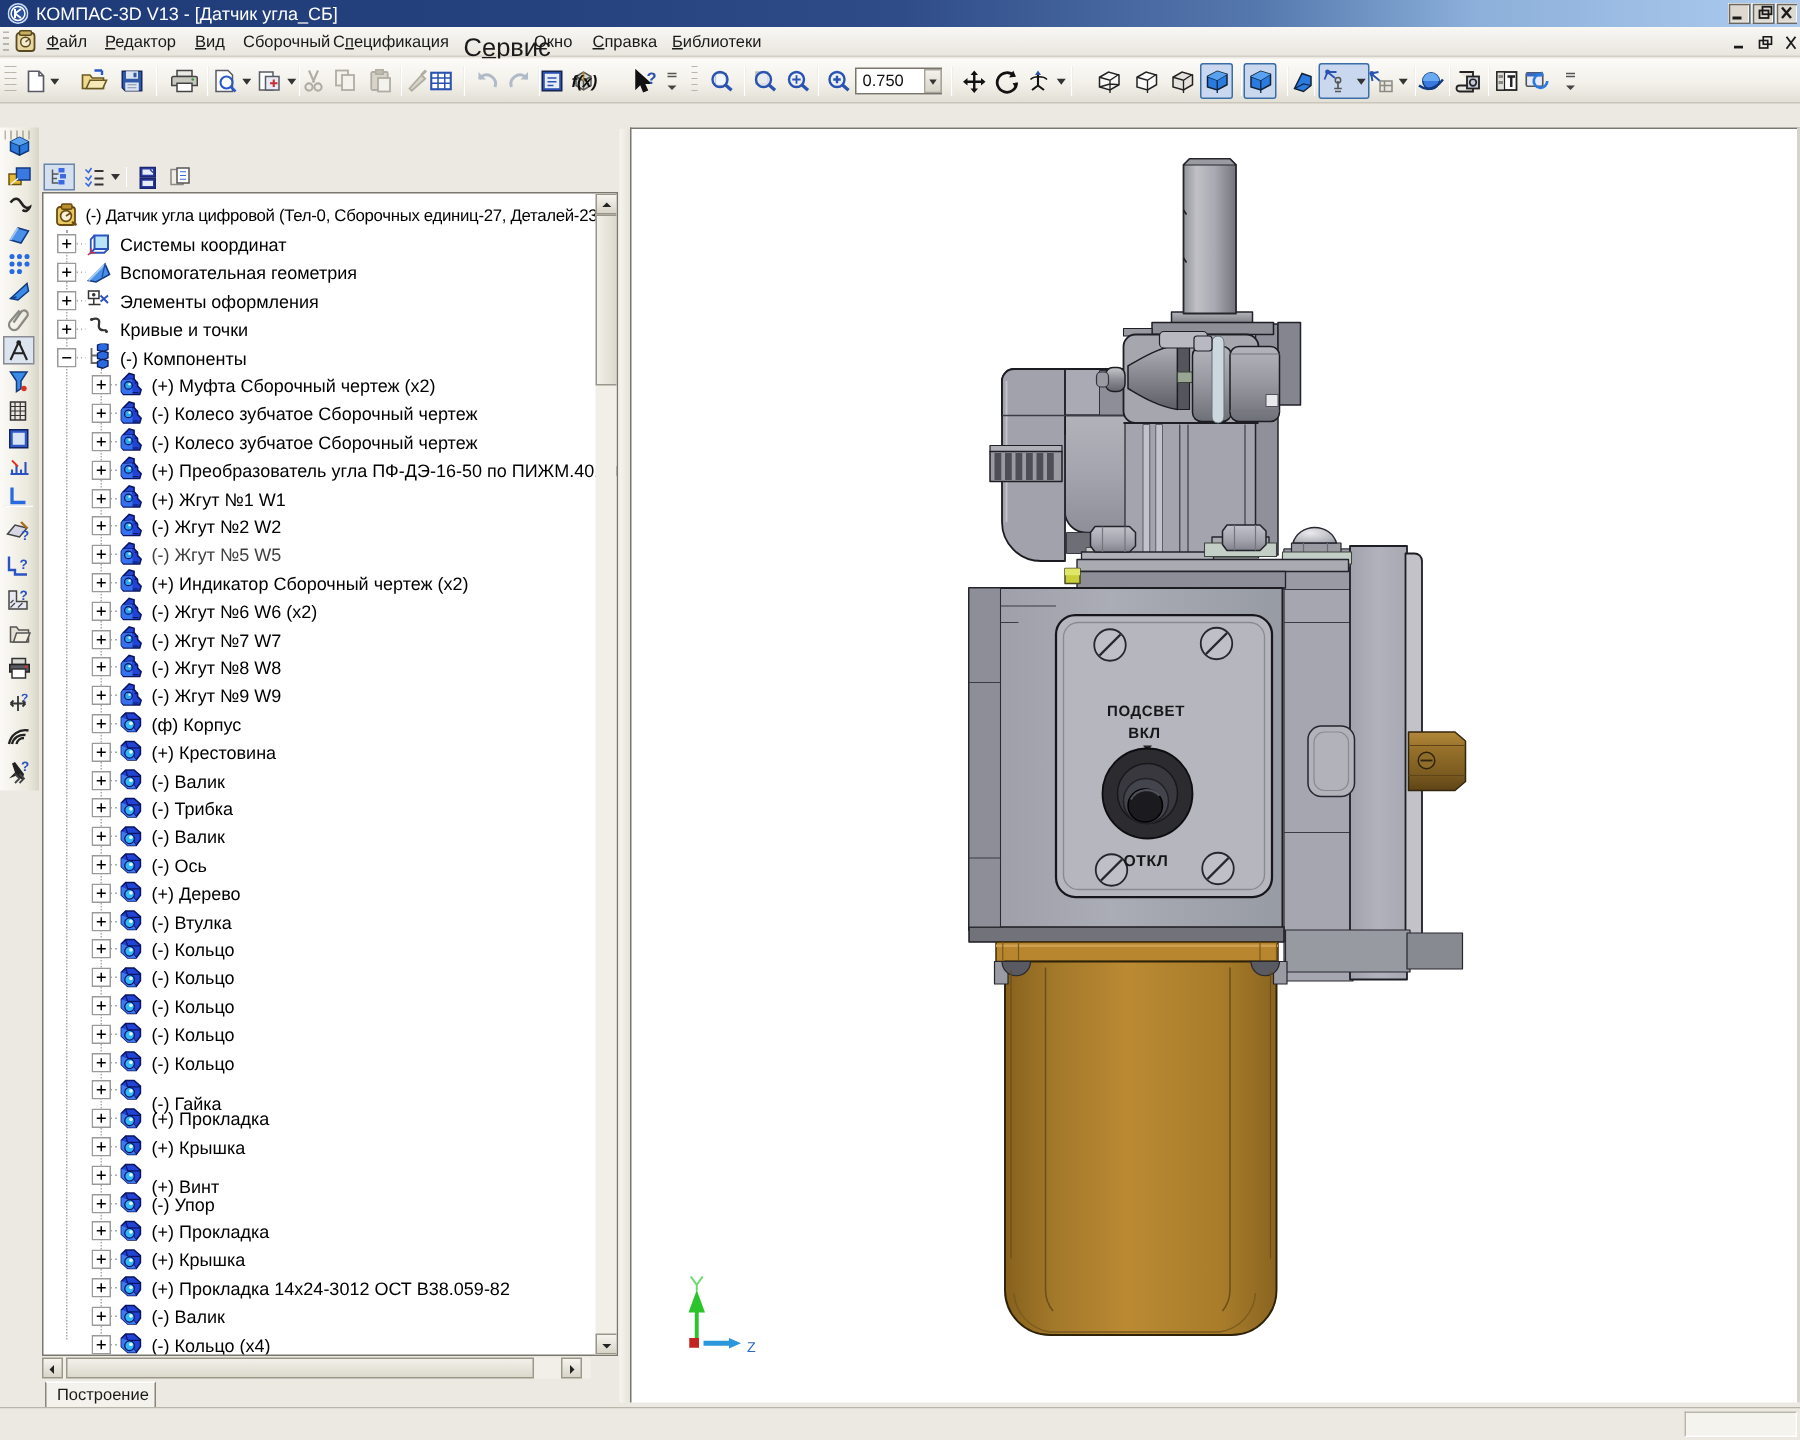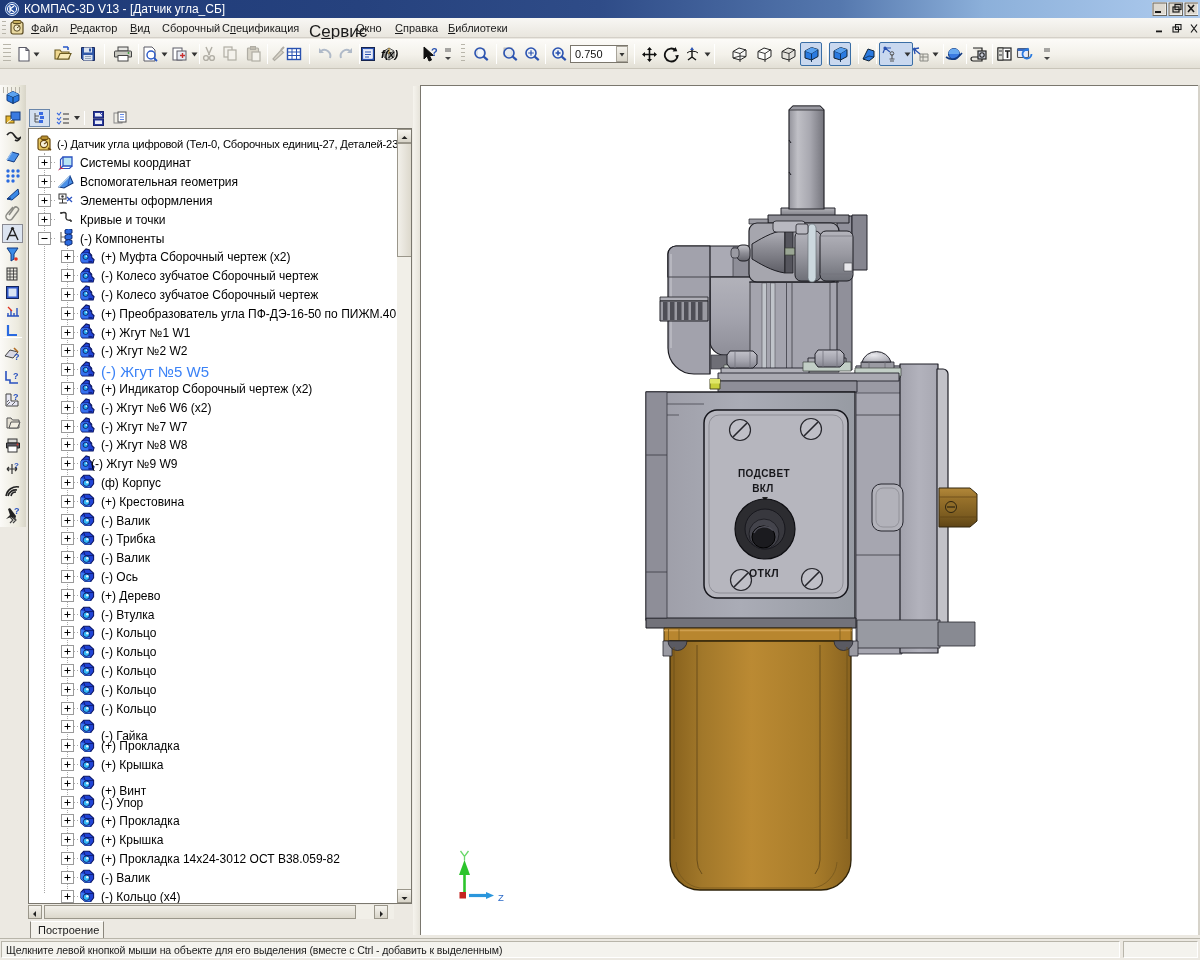--- a/index.html
+++ b/index.html
@@ -694,21 +694,21 @@
       <path d="M3.5 6.5 h6 M6.5 3.5 v6" stroke="#000" stroke-width="1"></path>
     </svg>
     <div class="abs" style="left:45px;top:240.1px;width:6px;height:1px;background:repeating-linear-gradient(90deg,#a8a8a8 0,#a8a8a8 1px,transparent 1px,transparent 3px);"></div>
     <div class="abs" style="left:50px;top:231.6px;width:20px;height:18px;"><svg width="17" height="16" viewBox="0 0 18 17">
         <path d="M3 5.5 L7.5 1 L11 2 V5 l2.5 3 v2 l2.5 2.5 -1 3.5 H3.5 L2 14 V7 Z" fill="#2144d6" stroke="#0a1460" stroke-width="1.1"></path>
         <path d="M3 5.5 l8-0.5 M11.5 8 l2-1 M3 14.5 h11" fill="none" stroke="#0a1460" stroke-width="0.8"></path>
         <path d="M3 5.5 l6.5-0.3 0.5 10.3 H3.5 L2 14 V7 Z" fill="#3570ee"></path>
         <circle cx="7" cy="9.5" r="2.7" fill="#28a8f0" stroke="#0a1460" stroke-width="0.9"></circle>
         <circle cx="7.8" cy="8.7" r="0.9" fill="#c8ecfc"></circle>
       </svg></div>
-    <div class="abs" style="left:72px;top:234.1px;font-size:15px;color:#3b82f6;white-space:nowrap;">(-) Жгут №5 W5</div>
+    <div class="abs" style="left:72px;top:234.1px;font-size:12px;color:#404040;white-space:nowrap;">(-) Жгут №5 W5</div>
     <svg class="abs" style="left:32px;top:252.9px" width="13" height="13" viewBox="0 0 13 13">
       <rect x="0.5" y="0.5" width="12" height="12" fill="#fff" stroke="#9a9a9a"></rect>
       <path d="M3.5 6.5 h6 M6.5 3.5 v6" stroke="#000" stroke-width="1"></path>
     </svg>
     <div class="abs" style="left:45px;top:258.9px;width:6px;height:1px;background:repeating-linear-gradient(90deg,#a8a8a8 0,#a8a8a8 1px,transparent 1px,transparent 3px);"></div>
     <div class="abs" style="left:50px;top:250.4px;width:20px;height:18px;"><svg width="17" height="16" viewBox="0 0 18 17">
         <path d="M3 5.5 L7.5 1 L11 2 V5 l2.5 3 v2 l2.5 2.5 -1 3.5 H3.5 L2 14 V7 Z" fill="#2144d6" stroke="#0a1460" stroke-width="1.1"></path>
         <path d="M3 5.5 l8-0.5 M11.5 8 l2-1 M3 14.5 h11" fill="none" stroke="#0a1460" stroke-width="0.8"></path>
         <path d="M3 5.5 l6.5-0.3 0.5 10.3 H3.5 L2 14 V7 Z" fill="#3570ee"></path>
         <circle cx="7" cy="9.5" r="2.7" fill="#28a8f0" stroke="#0a1460" stroke-width="0.9"></circle>
@@ -759,21 +759,21 @@
       <path d="M3.5 6.5 h6 M6.5 3.5 v6" stroke="#000" stroke-width="1"></path>
     </svg>
     <div class="abs" style="left:45px;top:334.1px;width:6px;height:1px;background:repeating-linear-gradient(90deg,#a8a8a8 0,#a8a8a8 1px,transparent 1px,transparent 3px);"></div>
     <div class="abs" style="left:50px;top:325.6px;width:20px;height:18px;"><svg width="17" height="16" viewBox="0 0 18 17">
         <path d="M3 5.5 L7.5 1 L11 2 V5 l2.5 3 v2 l2.5 2.5 -1 3.5 H3.5 L2 14 V7 Z" fill="#2144d6" stroke="#0a1460" stroke-width="1.1"></path>
         <path d="M3 5.5 l8-0.5 M11.5 8 l2-1 M3 14.5 h11" fill="none" stroke="#0a1460" stroke-width="0.8"></path>
         <path d="M3 5.5 l6.5-0.3 0.5 10.3 H3.5 L2 14 V7 Z" fill="#3570ee"></path>
         <circle cx="7" cy="9.5" r="2.7" fill="#28a8f0" stroke="#0a1460" stroke-width="0.9"></circle>
         <circle cx="7.8" cy="8.7" r="0.9" fill="#c8ecfc"></circle>
       </svg></div>
-    <div class="abs" style="left:62px;top:328.1px;font-size:12px;color:#000;white-space:nowrap;">(-) Жгут №9 W9</div>
+    <div class="abs" style="left:72px;top:328.1px;font-size:12px;color:#000;white-space:nowrap;">(-) Жгут №9 W9</div>
     <svg class="abs" style="left:32px;top:346.9px" width="13" height="13" viewBox="0 0 13 13">
       <rect x="0.5" y="0.5" width="12" height="12" fill="#fff" stroke="#9a9a9a"></rect>
       <path d="M3.5 6.5 h6 M6.5 3.5 v6" stroke="#000" stroke-width="1"></path>
     </svg>
     <div class="abs" style="left:45px;top:352.9px;width:6px;height:1px;background:repeating-linear-gradient(90deg,#a8a8a8 0,#a8a8a8 1px,transparent 1px,transparent 3px);"></div>
     <div class="abs" style="left:50px;top:344.4px;width:20px;height:18px;"><svg width="17" height="16" viewBox="0 0 18 17">
         <path d="M5 2.5 h6 l4.5 4 v5 l-3 4 H6.5 L2 11.5 v-6 Z" fill="#2144d6" stroke="#0a1460" stroke-width="1.1"></path>
         <path d="M5 2.5 l1.5 4.5 H2 M6.5 7 h9 M6.5 7 l6 8.5" fill="none" stroke="#0a1460" stroke-width="0.8"></path>
         <path d="M2 5.5 l4.5 1.5 6 8.5 H6.5 L2 11.5 Z" fill="#3b7af2"></path>
         <circle cx="7.8" cy="10.8" r="3.4" fill="#30b8f8" stroke="#0a1460" stroke-width="0.9"></circle>
@@ -1309,16 +1309,13 @@
 <path d="M464.5 893 v-19" stroke="#2cc42c" stroke-width="2.6"></path>
 <path d="M464.5 860 l-5.5 15 h11 Z" fill="#2cc42c"></path>
 <path d="M460.5 851 l4 5.5 4-5.5 M464.5 856.5 v4" stroke="#6ad86a" stroke-width="1.3" fill="none"></path>
 <path d="M469 895.5 h17" stroke="#2a96dc" stroke-width="3.2"></path>
 <path d="M494 895.5 l-8-3.5 v7 Z" fill="#2a96dc"></path>
 <rect x="459.5" y="892" width="6.5" height="6.5" fill="#c42420"></rect>
 <text x="498" y="901" font-size="9.5" fill="#2a6ac8" font-family="Liberation Serif,serif">Z</text>
 </g>
 </svg>
 <div class="abs" style="left:0;top:939px;width:1200px;height:21px;background:#ece9e2;">
-<div class="abs" style="left:1px;top:2px;width:1119px;height:17px;background:#f4f3ee;border:1px solid #b8b5aa;border-bottom-color:#fff;border-right-color:#fff;">
-<div class="abs" style="left:4px;top:2px;font-size:10.5px;letter-spacing:-0.1px;color:#1a1a1a;white-space:nowrap;">Щелкните левой кнопкой мыши на объекте для его выделения (вместе с Ctrl - добавить к выделенным)</div>
-    </div>
 <div class="abs" style="left:1123px;top:2px;width:75px;height:17px;background:#f4f3ee;border:1px solid #b8b5aa;border-bottom-color:#fff;border-right-color:#fff;"></div>
 </div>
 </body></html>

